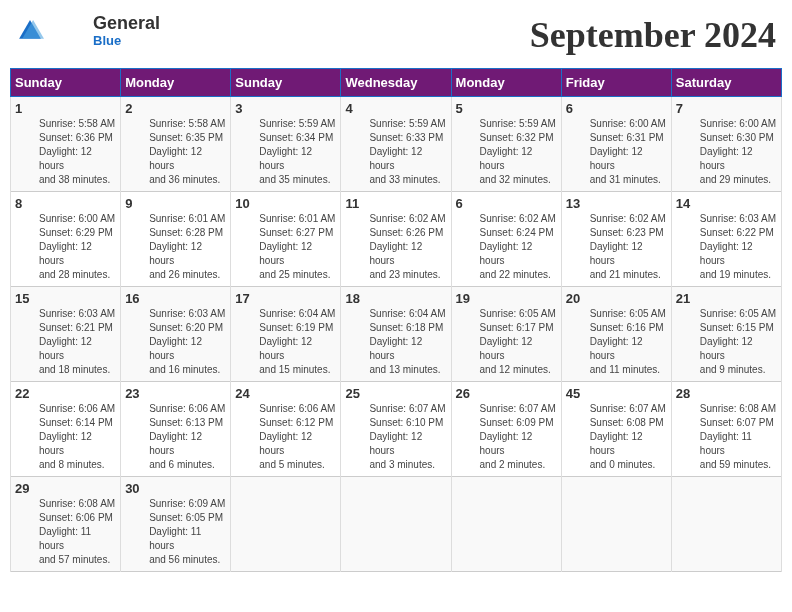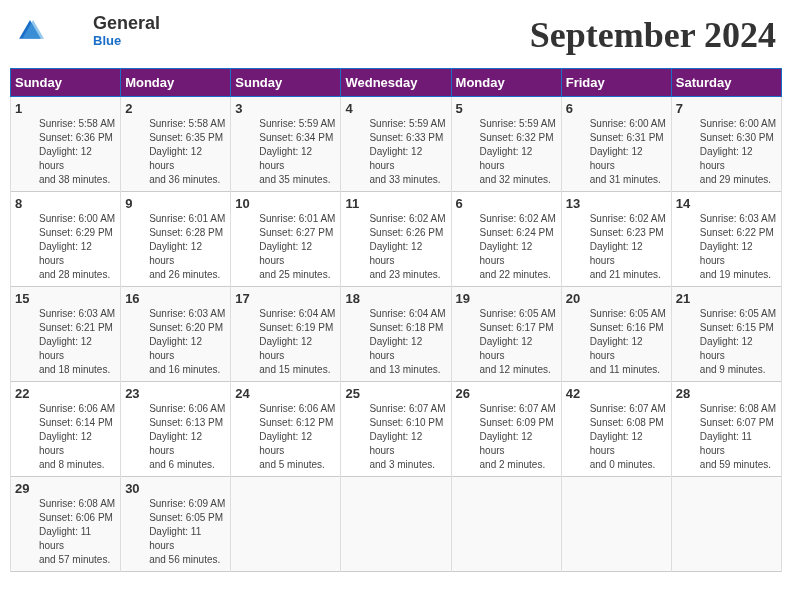--- a/index.html
+++ b/index.html
@@ -313,21 +313,21 @@
 and 3 minutes.</div>
         </td>
         <td>
           <span class="day-number">26</span>
           <div class="day-info" style="white-space: pre-line;">Sunrise: 6:07 AM
 Sunset: 6:09 PM
 Daylight: 12 hours
 and 2 minutes.</div>
         </td>
         <td>
-          <span class="day-number">42</span>
+          <span class="day-number">45</span>
           <div class="day-info" style="white-space: pre-line;">Sunrise: 6:07 AM
 Sunset: 6:08 PM
 Daylight: 12 hours
 and 0 minutes.</div>
         </td>
         <td>
           <span class="day-number">28</span>
           <div class="day-info" style="white-space: pre-line;">Sunrise: 6:08 AM
 Sunset: 6:07 PM
 Daylight: 11 hours

